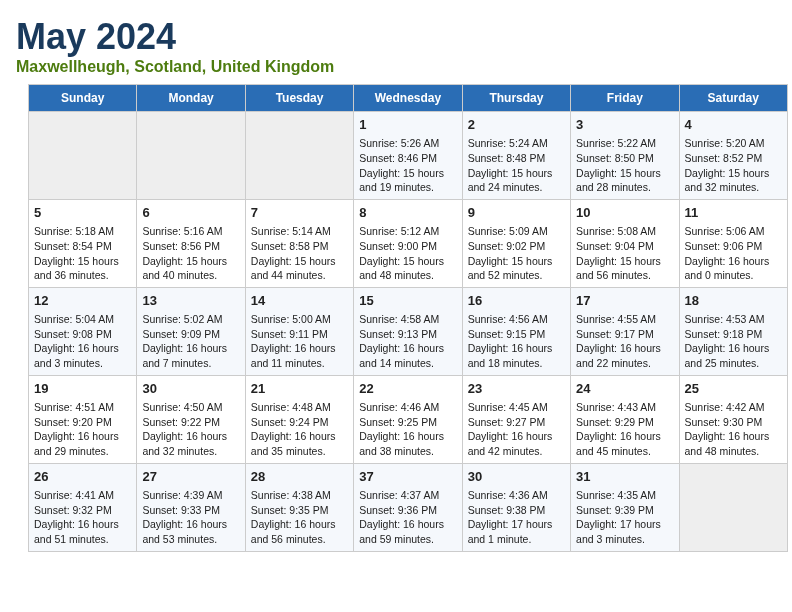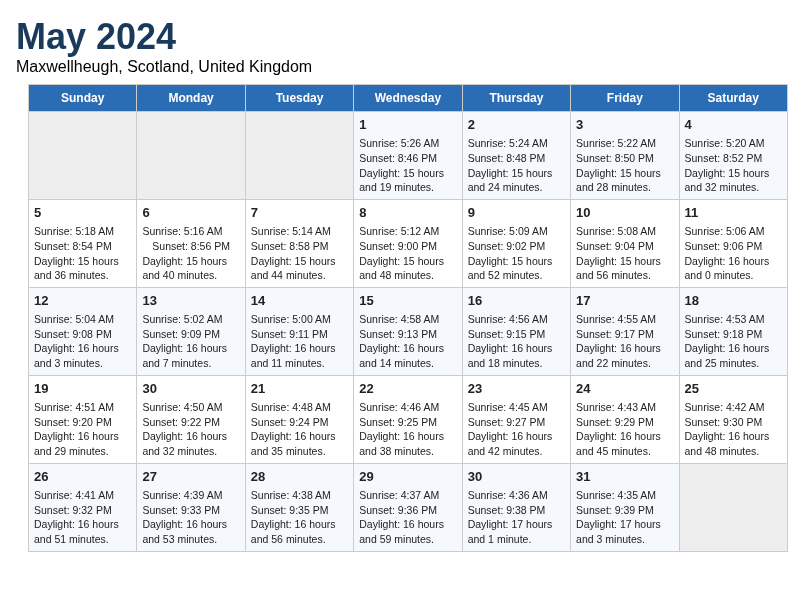--- a/index.html
+++ b/index.html
@@ -37,22 +37,22 @@
     .title-area {
       text-align: left;
     }
     .main-title {
       font-size: 36px;
       font-weight: bold;
       color: #1a3a5c;
     }
     .subtitle {
       font-size: 16px;
-      color: #000000;
-      font-weight: normal;
+      color: #4d7c0f;
+      font-weight: bold;
     }
     table {
       width: 100%;
       border-collapse: collapse;
       font-size: 11px;
       margin-left: 12px;
     }
     thead tr th {
       background-color: #2a6db5;
       color: #fff;
@@ -146,21 +146,21 @@
         <td>
           <span class="day-num">5</span>
           <span style="display: block;">Sunrise: 5:18 AM</span>
           <span style="display: block;">Sunset: 8:54 PM</span>
           <span style="display: block;">Daylight: 15 hours</span>
           <span style="display: block;">and 36 minutes.</span>
         </td>
         <td>
           <span class="day-num">6</span>
           <span style="display: block;">Sunrise: 5:16 AM</span>
-          <span style="display: block; text-align: center;">Sunset: 8:56 PM</span>
+          <span style="display: block;">Sunset: 8:56 PM</span>
           <span style="display: block;">Daylight: 15 hours</span>
           <span style="display: block;">and 40 minutes.</span>
         </td>
         <td>
           <span class="day-num">7</span>
           <span style="display: block;">Sunrise: 5:14 AM</span>
           <span style="display: block;">Sunset: 8:58 PM</span>
           <span style="display: block;">Daylight: 15 hours</span>
           <span style="display: block;">and 44 minutes.</span>
         </td>
@@ -311,21 +311,21 @@
           <span style="display: block;">and 53 minutes.</span>
         </td>
         <td>
           <span class="day-num">28</span>
           <span style="display: block;">Sunrise: 4:38 AM</span>
           <span style="display: block;">Sunset: 9:35 PM</span>
           <span style="display: block;">Daylight: 16 hours</span>
           <span style="display: block;">and 56 minutes.</span>
         </td>
         <td>
-          <span class="day-num">29</span>
+          <span class="day-num">37</span>
           <span style="display: block;">Sunrise: 4:37 AM</span>
           <span style="display: block;">Sunset: 9:36 PM</span>
           <span style="display: block;">Daylight: 16 hours</span>
           <span style="display: block;">and 59 minutes.</span>
         </td>
         <td>
           <span class="day-num">30</span>
           <span style="display: block;">Sunrise: 4:36 AM</span>
           <span style="display: block;">Sunset: 9:38 PM</span>
           <span style="display: block;">Daylight: 17 hours</span>

